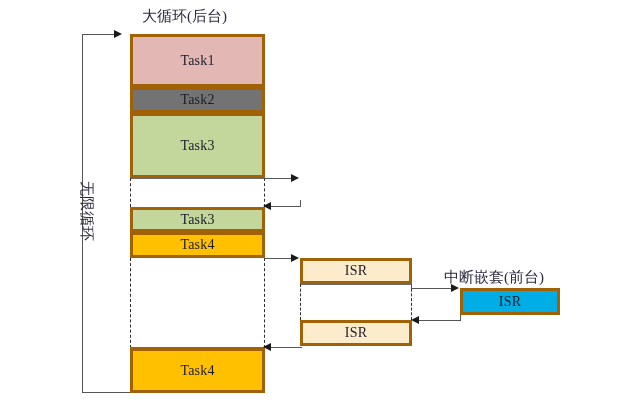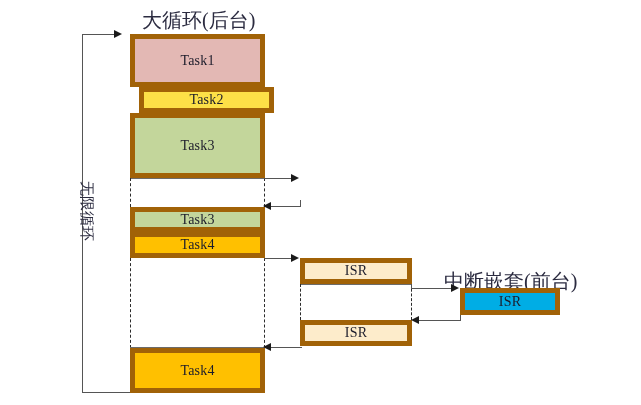--- a/index.html
+++ b/index.html
@@ -8,31 +8,31 @@
     background:#ffffff;
     font-family:"Liberation Serif","DejaVu Serif",serif;
     overflow:hidden;
   }
   #stage{position:relative;width:641px;height:405px;}
 
   
   .blk{
     position:absolute;
     box-sizing:border-box;
-    border:5px solid #a16207;
+    border:3px solid #a16207;
     display:flex;align-items:center;justify-content:center;
     color:#1c1c2b;
     font-size:14px;
     letter-spacing:.2px;
     white-space:nowrap;
   }
   .lbl{
     position:absolute;
     color:#2b2b40;
-    font-size:20px;
+    font-size:15px;
     white-space:nowrap;
     font-family:"Liberation Serif","DejaVu Serif",serif;
   }
 
   
   .hline{position:absolute;height:0;border-top:1px solid #555;}
   .vline{position:absolute;width:0;border-left:1px solid #555;}
   .vdash{position:absolute;width:0;border-left:1px dashed #2b2b2b;}
   .hsolid-thin{position:absolute;height:0;border-top:1px solid #6b6b6b;}
 
@@ -72,21 +72,21 @@
   <div class="vline" style="left:82px;top:34px;height:358px;"></div>
 
   <div class="hline" style="left:82px;top:392px;width:48px;"></div>
 
   <div class="vlabel" style="left:96px;top:181px;">无限循环</div>
 
   <div class="blk" style="left:130px;top:34px;width:135px;height:53px;background:#e3b8b4;">
     <span>Task1</span>
   </div>
 
-  <div class="blk" style="left:130px;top:87px;width:135px;height:26px;background:#fde047;margin-left:9px;">
+  <div class="blk" style="left:130px;top:87px;width:135px;height:26px;background:#737373;">
     <span>Task2</span>
   </div>
 
   <div class="blk" style="left:130px;top:113px;width:135px;height:65px;background:#c3d69b;">
     <span>Task3</span>
   </div>
 
   <div class="hsolid-thin" style="left:130px;top:178px;width:135px;"></div>
   <div class="vdash" style="left:130px;top:178px;height:29px;"></div>
   <div class="vdash" style="left:264px;top:178px;height:29px;"></div>

